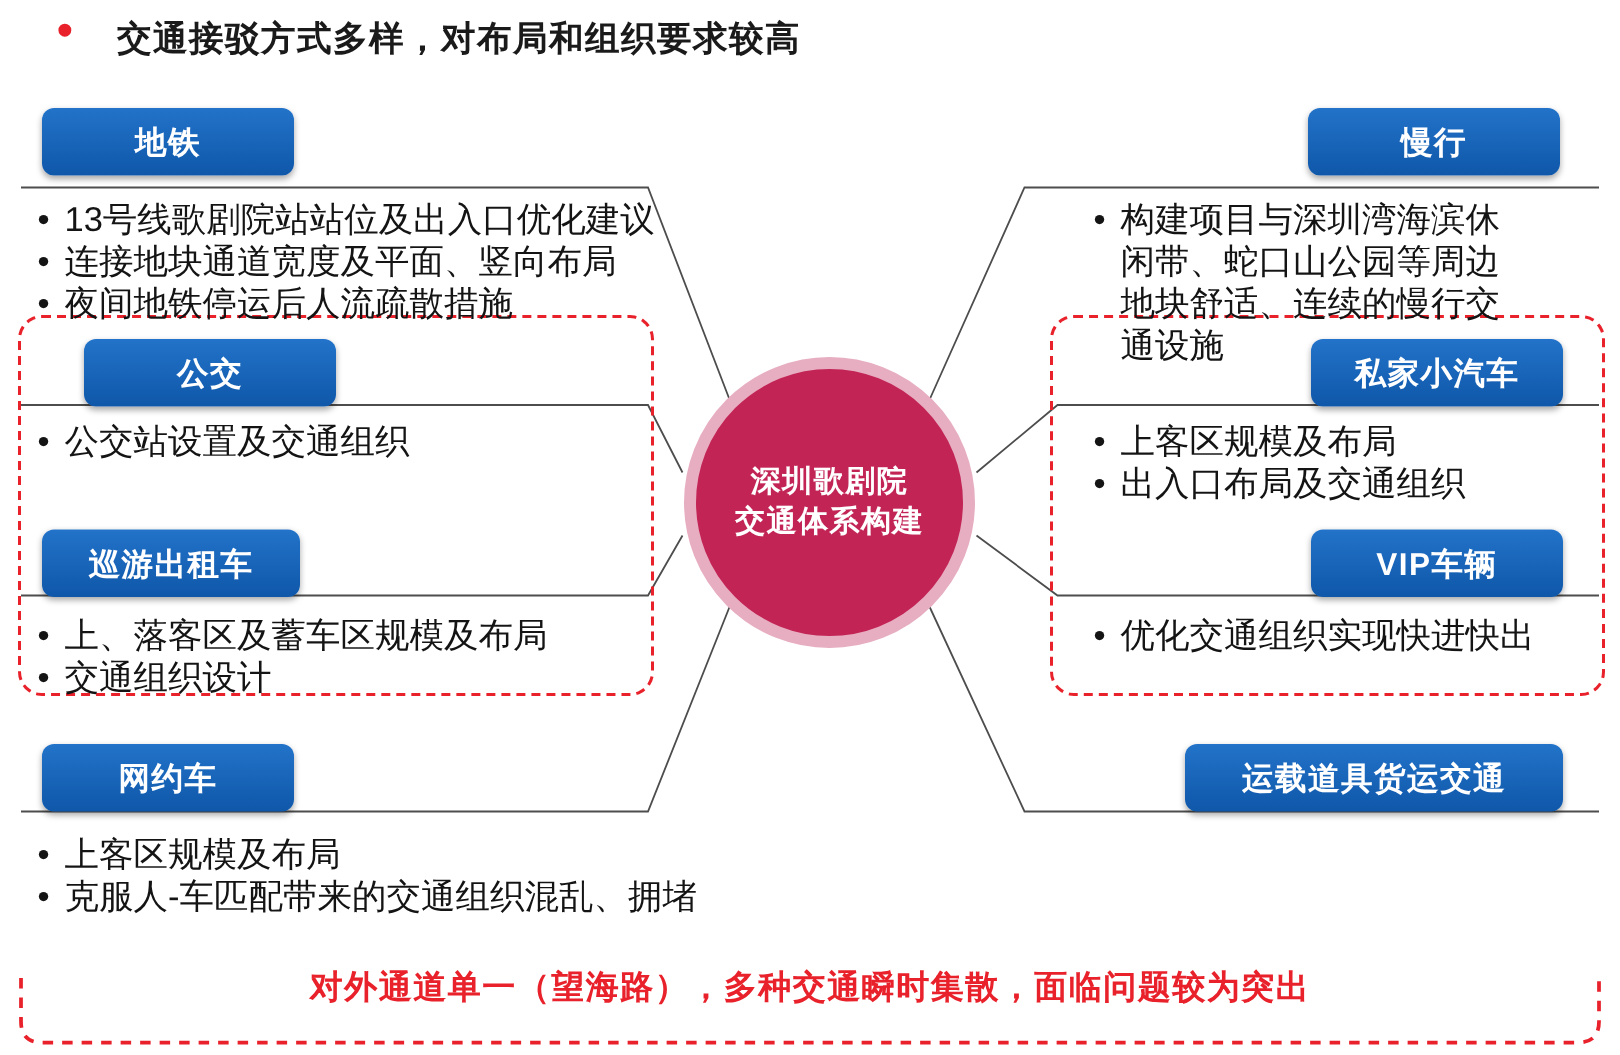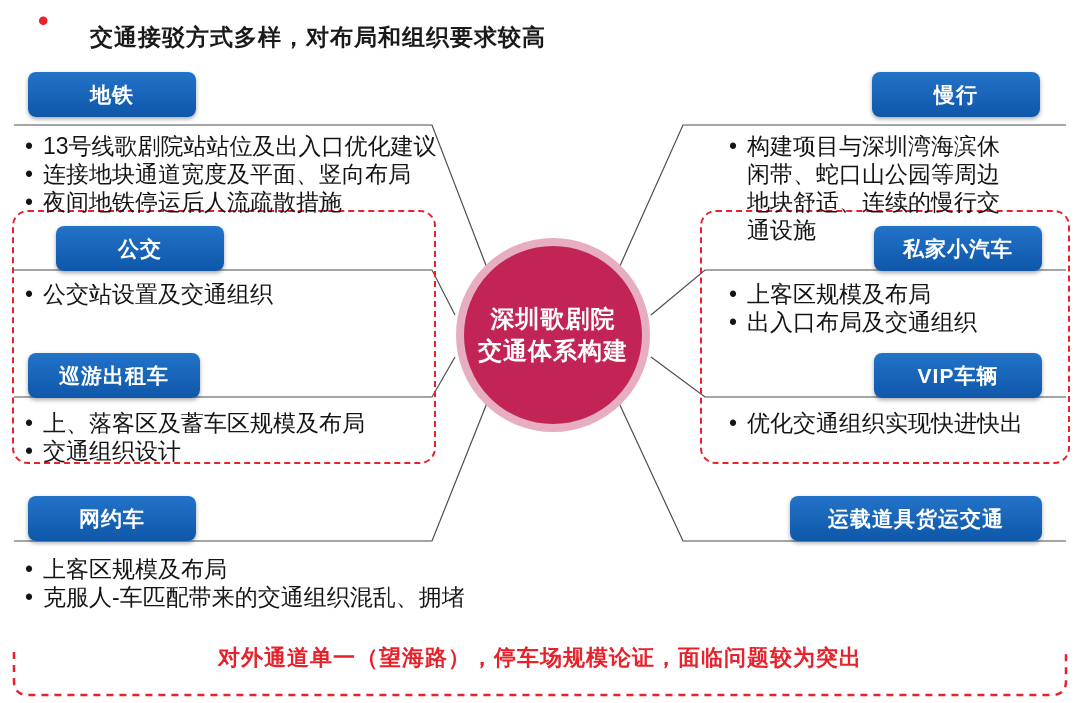--- a/index.html
+++ b/index.html
@@ -54,21 +54,21 @@
   .list-ride{left:22px;top:555px;width:450px;}
   .list-slow{left:726px;top:132px;width:290px;}
   .list-private{left:726px;top:280px;width:320px;}
   .list-vip{left:726px;top:409px;width:330px;}
   .list-freight{left:726px;top:555px;width:235px;}
   
   .center-node{
     position:absolute;left:456px;top:238px;width:178px;height:178px;z-index:2;
     background:#c22456;border:8px solid #e7aec1;border-radius:50%;
     display:flex;flex-direction:column;align-items:center;justify-content:center;
-    color:#ffffff;font-weight:bold;font-size:24px;line-height:1.35;text-align:center;
+    color:#ffffff;font-weight:bold;font-size:20px;line-height:1.35;text-align:center;
     letter-spacing:1px;
   }
   
   .bottom-note{
     position:absolute;left:0;right:0;top:643px;z-index:3;text-align:center;
     color:#e8212b;font-weight:bold;font-size:22px;letter-spacing:1px;
   }
 </style>
 </head>
 <body>
@@ -84,21 +84,21 @@
 
     <path d="M1066,125 H683 L619,268" fill="none" stroke="#4d4d4d" stroke-width="1.2"></path>
     <path d="M1066,270 H705 L651,315" fill="none" stroke="#4d4d4d" stroke-width="1.2"></path>
     <path d="M1066,397 H705 L651,357" fill="none" stroke="#4d4d4d" stroke-width="1.2"></path>
     <path d="M1066,541 H683 L619,403" fill="none" stroke="#4d4d4d" stroke-width="1.2"></path>
 
     <path d="M14,652 L14,681 Q14,695 28,695 H1052 Q1066,695 1066,681 L1066,652" fill="none" stroke="#e8212b" stroke-width="2.5" stroke-dasharray="7 6"></path>
   </svg>
 
   <span class="title-bullet">•</span>
-  <h1 class="page-title" style="margin:12px;">交通接驳方式多样，对布局和组织要求较高</h1>
+  <h1 class="page-title" style="margin:0;">交通接驳方式多样，对布局和组织要求较高</h1>
 
   <div class="dashed-box dashed-left"></div>
   <div class="dashed-box dashed-right"></div>
 
   <div class="pill pill-metro">地铁</div>
   <div class="pill pill-bus">公交</div>
   <div class="pill pill-taxi">巡游出租车</div>
   <div class="pill pill-ride">网约车</div>
 
   <div class="pill pill-slow">慢行</div>
@@ -132,15 +132,15 @@
   </div>
   <div class="blist list-vip">
     <div class="item">优化交通组织实现快进快出</div>
   </div>
 
   <div class="center-node">
     <span>深圳歌剧院</span>
     <span>交通体系构建</span>
   </div>
 
-  <div class="bottom-note">对外通道单一（望海路），停车场规模论证，面临问题较为突出</div>
+  <div class="bottom-note">对外通道单一（望海路），多种交通瞬时集散，面临问题较为突出</div>
 
 </div>
 
 </body></html>

